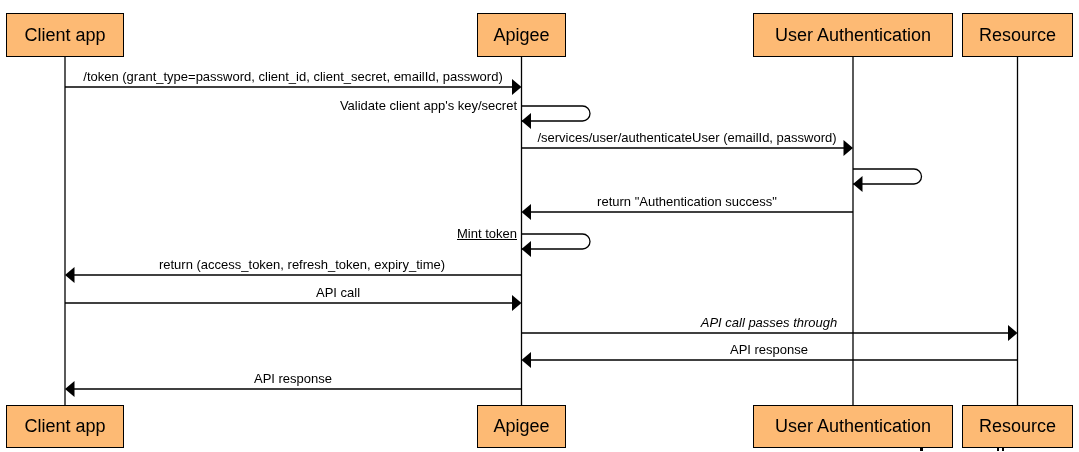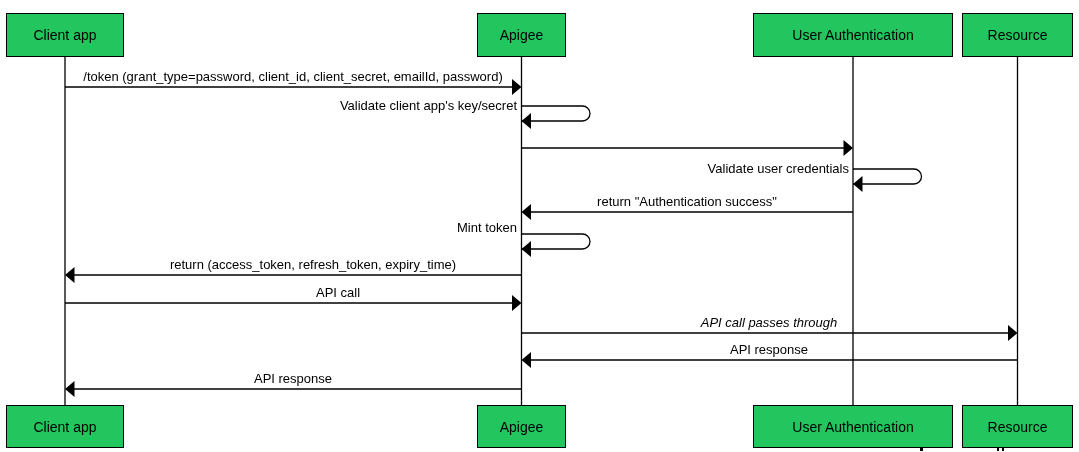--- a/index.html
+++ b/index.html
@@ -12,25 +12,25 @@
     color: #000000;
     overflow: hidden;
   }
   .canvas svg { position: absolute; left: 0; top: 0; }
   .actor {
     position: absolute;
     top: 13px;
     height: 44px;
     box-sizing: border-box;
     border: 1.5px solid #000000;
-    background: #22c55e;
+    background: #fdba74;
     display: flex;
     align-items: center;
     justify-content: center;
-    font-size: 14px;
+    font-size: 18px;
     white-space: nowrap;
   }
   .actor.bottom { top: 405px; height: 43px; }
   .mlabel {
     position: absolute;
     font-size: 13px;
     line-height: 16px;
     height: 16px;
     white-space: nowrap;
     text-align: right;
@@ -94,24 +94,24 @@
   <div class="actor" style="left:753px; width:200px;">User Authentication</div>
   <div class="actor" style="left:962px; width:111px;">Resource</div>
 
   <div class="actor bottom" style="left:6px; width:118px;">Client app</div>
   <div class="actor bottom" style="left:477px; width:89px;">Apigee</div>
   <div class="actor bottom" style="left:753px; width:200px;">User Authentication</div>
   <div class="actor bottom" style="left:962px; width:111px;">Resource</div>
 
   <div class="mlabel center" style="left:293px; top:69px;">/token (grant_type=password, client_id, client_secret, emailId, password)</div>
   <div class="mlabel" style="right:562px; top:98px;">Validate client app's key/secret</div>
-  <div class="mlabel" style="right:230px; top:161px;">Validate user credentials</div>
+  <div class="mlabel center" style="left:687px; top:130px;">/services/user/authenticateUser (emailId, password)</div>
   <div class="mlabel center" style="left:687px; top:194px;">return "Authentication success"</div>
-  <div class="mlabel" style="right:562px; top:220px;">Mint token</div>
-  <div class="mlabel center" style="left:293px; top:257px;padding-left:40px;">return (access_token, refresh_token, expiry_time)</div>
+  <div class="mlabel" style="right:562px; top:226px;text-decoration:underline;">Mint token</div>
+  <div class="mlabel center" style="left:282px; top:257px;padding-left:40px;">return (access_token, refresh_token, expiry_time)</div>
   <div class="mlabel center" style="left:293px; top:285px;margin-left:45px;">API call</div>
   <div class="mlabel center" style="left:769px; top:315px;font-style:italic;">API call passes through</div>
   <div class="mlabel center" style="left:769px; top:342px;">API response</div>
   <div class="mlabel center" style="left:293px; top:371px;">API response</div>
 
   <div class="frag" style="left:920px; top:447px; width:2.5px; height:4px;"></div>
   <div class="frag" style="left:997px; top:447px; width:2px; height:4px;"></div>
   <div class="frag" style="left:1002px; top:447px; width:2px; height:4px;"></div>
 
 </div>

